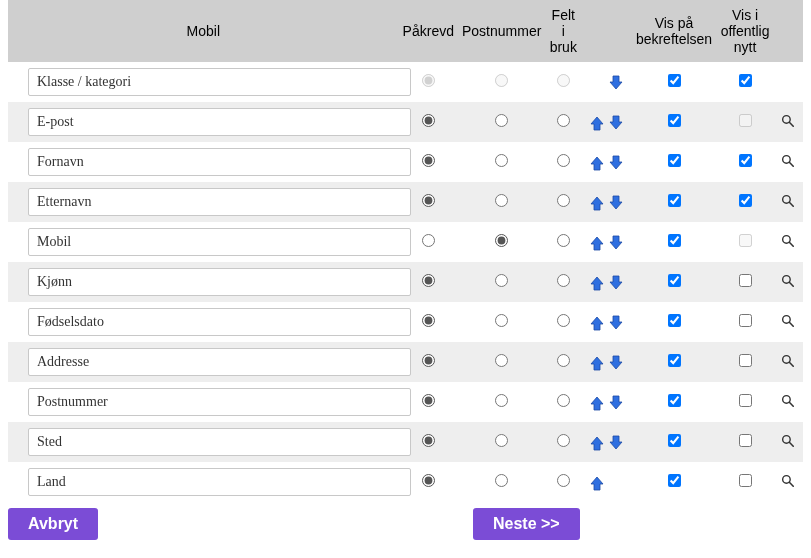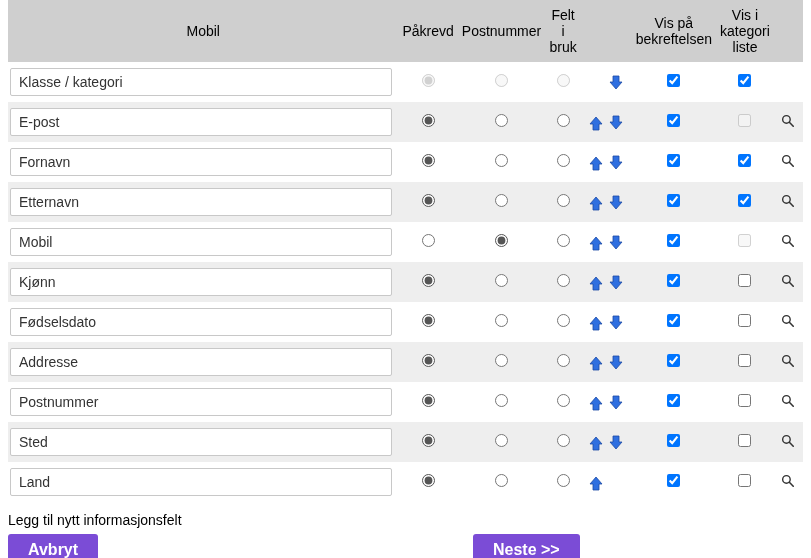--- a/index.html
+++ b/index.html
@@ -50,22 +50,23 @@
     padding:5px 6px 5px 2px;
   }
   .field-input {
     width:100%;
     height:28px;
     border:1px solid #c8c8c8;
     background:#fff;
     border-radius:2px;
     padding:4px 8px;
     font-size:14px;
-    font-family:Liberation Sans, sans-serif;
+    font-family:Liberation Serif, serif;
     color:#333;
+    margin-left:18px;
   }
   input[type=radio] {
     accent-color:#555;
     width:13px; height:13px;
     margin:0;
   }
   input[type=checkbox] {
     width:13px; height:13px;
     margin:0;
   }
@@ -142,21 +143,21 @@
         <col class="c-search">
     </colgroup>
     <thead>
       <tr>
         <th class="felt-col">Mobil</th>
         <th>Påkrevd</th>
         <th>Postnummer</th>
         <th>Felt i bruk</th>
         <th></th>
         <th>Vis på bekreftelsen</th>
-        <th>Vis i kategori liste</th>
+        <th>Vis i offentlig nytt</th>
         <th></th>
       </tr>
     </thead>
     <tbody id="rows-body">
         <tr class="odd">
           <td class="felt-cell"><input type="text" class="field-input" value="Klasse / kategori" style=""></td>
           <td><input type="radio" name="status-0" disabled="" checked="" style=""></td>
           <td><input type="radio" name="status-0" disabled="" style=""></td>
           <td><input type="radio" name="status-0" disabled="" style=""></td>
           <td class="move-cell"><span class="arrow placeholder"><svg viewBox="0 0 16 16">
@@ -359,19 +360,18 @@
           <td><span class="mag">
               <svg viewBox="0 0 16 16">
                 <circle cx="6.2" cy="6.2" r="4.3" fill="none" stroke="#333" stroke-width="1.6"></circle>
                 <line x1="9.5" y1="9.5" x2="14" y2="14" stroke="#333" stroke-width="1.8" stroke-linecap="round"></line>
               </svg>
             </span></td>
         </tr>
       </tbody>
   </table>
 
-  <div class="add-link">Legg til nytt informasjonsfelt</div>
 
   <div class="btn-row">
     <button class="btn cancel">Avbryt</button>
     <button class="btn next">Neste &gt;&gt;</button>
   </div>
 </div>
 
 </body></html>

